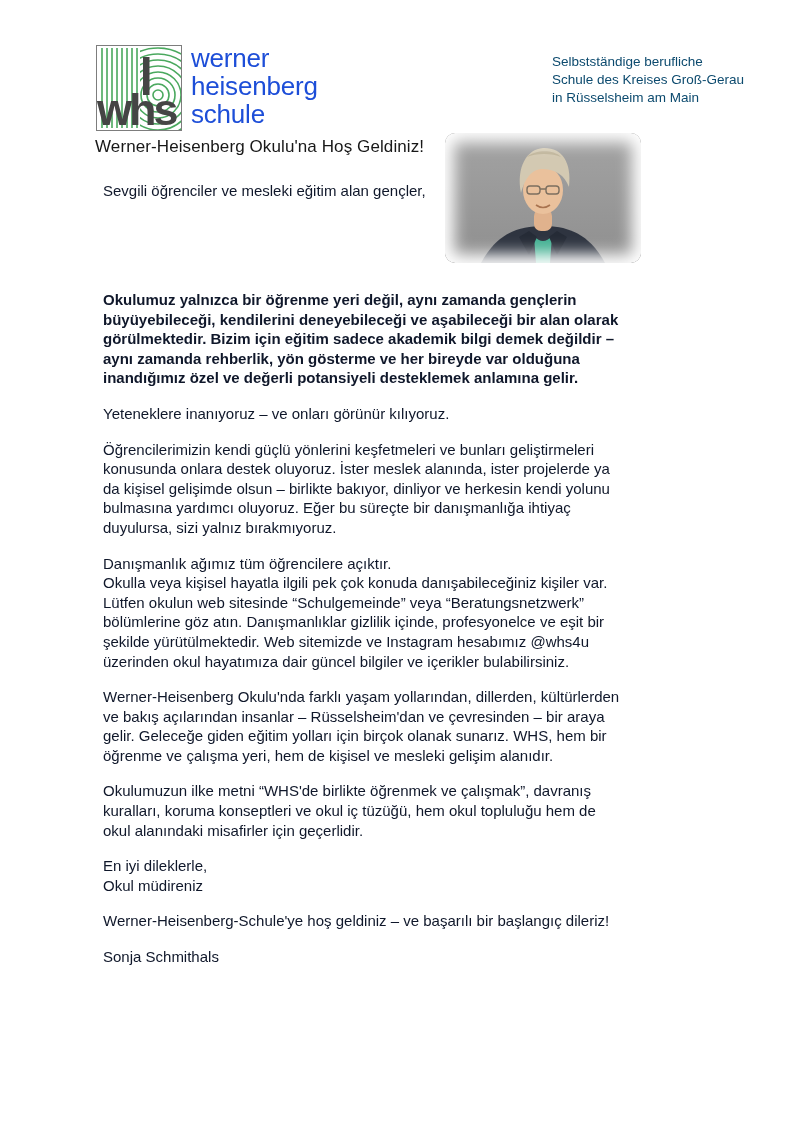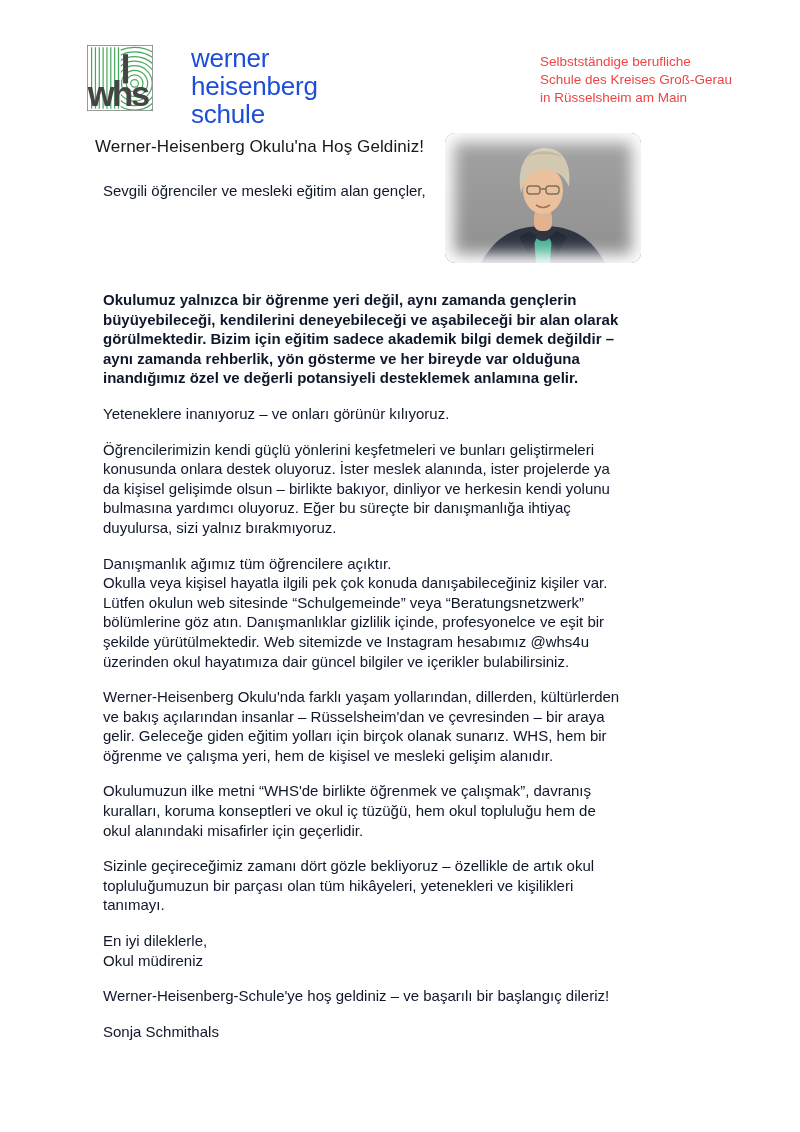--- a/index.html
+++ b/index.html
@@ -7,29 +7,29 @@
   body {
     width: 800px; height: 1132px;
     font-family: "Liberation Sans", sans-serif;
     color: #1a1a1a;
     position: relative;
     overflow: hidden;
   }
   .page { width: 800px; height: 1132px; position: relative; background: #fff; }
 
   
-  .logo-box { position: absolute; left: 87px; top: 45px; width: 66px; height: 86px; text-align: center; }
+  .logo-box { position: absolute; left: 96px; top: 45px; width: 86px; height: 86px; text-align: center; }
   .wordmark {
     position: absolute; left: 191px; top: 44px;
     font-size: 26px; line-height: 28px; color: #1d4ed8; font-weight: 400;
     letter-spacing: -0.2px;
   }
   .tagline {
-    position: absolute; left: 540px; top: 53px;
-    font-size: 13.5px; line-height: 18px; color: #ef4444; font-weight: 400;
+    position: absolute; left: 552px; top: 53px;
+    font-size: 13.5px; line-height: 18px; color: #0c4a6e; font-weight: 400;
   }
 
   
   .content { position: absolute; left: 0; top: 133px; width: 696px; padding: 0 70px 0 95px; }
   .photo-frame {
     float: right;
     width: 196px; height: 130px;
     margin: 0 -15px 27px 12px;
     border-radius: 10px;
     position: relative;
@@ -146,19 +146,18 @@
     <h1 class="title">Werner-Heisenberg Okulu'na Hoş Geldiniz!</h1>
 
     <p>Sevgili öğrenciler ve mesleki eğitim alan gençler,</p>
     <p class="clear">Okulumuz yalnızca bir öğrenme yeri değil, aynı zamanda gençlerin büyüyebileceği, kendilerini deneyebileceği ve aşabileceği bir alan olarak görülmektedir. Bizim için eğitim sadece akademik bilgi demek değildir – aynı zamanda rehberlik, yön gösterme ve her bireyde var olduğuna inandığımız özel ve değerli potansiyeli desteklemek anlamına gelir.</p>
     <p>Yeteneklere inanıyoruz – ve onları görünür kılıyoruz.</p>
     <p>Öğrencilerimizin kendi güçlü yönlerini keşfetmeleri ve bunları geliştirmeleri konusunda onlara destek oluyoruz. İster meslek alanında, ister projelerde ya da kişisel gelişimde olsun – birlikte bakıyor, dinliyor ve herkesin kendi yolunu bulmasına yardımcı oluyoruz. Eğer bu süreçte bir danışmanlığa ihtiyaç duyulursa, sizi yalnız bırakmıyoruz.</p>
     <p>Danışmanlık ağımız tüm öğrencilere açıktır.
 Okulla veya kişisel hayatla ilgili pek çok konuda danışabileceğiniz kişiler var. Lütfen okulun web sitesinde “Schulgemeinde” veya “Beratungsnetzwerk” bölümlerine göz atın. Danışmanlıklar gizlilik içinde, profesyonelce ve eşit bir şekilde yürütülmektedir. Web sitemizde ve Instagram hesabımız @whs4u üzerinden okul hayatımıza dair güncel bilgiler ve içerikler bulabilirsiniz.</p>
     <p>Werner-Heisenberg Okulu'nda farklı yaşam yollarından, dillerden, kültürlerden ve bakış açılarından insanlar – Rüsselsheim'dan ve çevresinden – bir araya gelir. Geleceğe giden eğitim yolları için birçok olanak sunarız. WHS, hem bir öğrenme ve çalışma yeri, hem de kişisel ve mesleki gelişim alanıdır.</p>
     <p>Okulumuzun ilke metni “WHS'de birlikte öğrenmek ve çalışmak”, davranış kuralları, koruma konseptleri ve okul iç tüzüğü, hem okul topluluğu hem de okul alanındaki misafirler için geçerlidir.</p>
-    <p>Sizinle geçireceğimiz zamanı dört gözle bekliyoruz – özellikle de artık okul topluluğumuzun bir parçası olan tüm hikâyeleri, yetenekleri ve kişilikleri tanımayı.</p>
     <p>En iyi dileklerle,
 Okul müdireniz</p>
     <p>Werner-Heisenberg-Schule'ye hoş geldiniz – ve başarılı bir başlangıç dileriz!</p>
     <p>Sonja Schmithals</p>
   </div>
 </div>
 
 </body></html>

